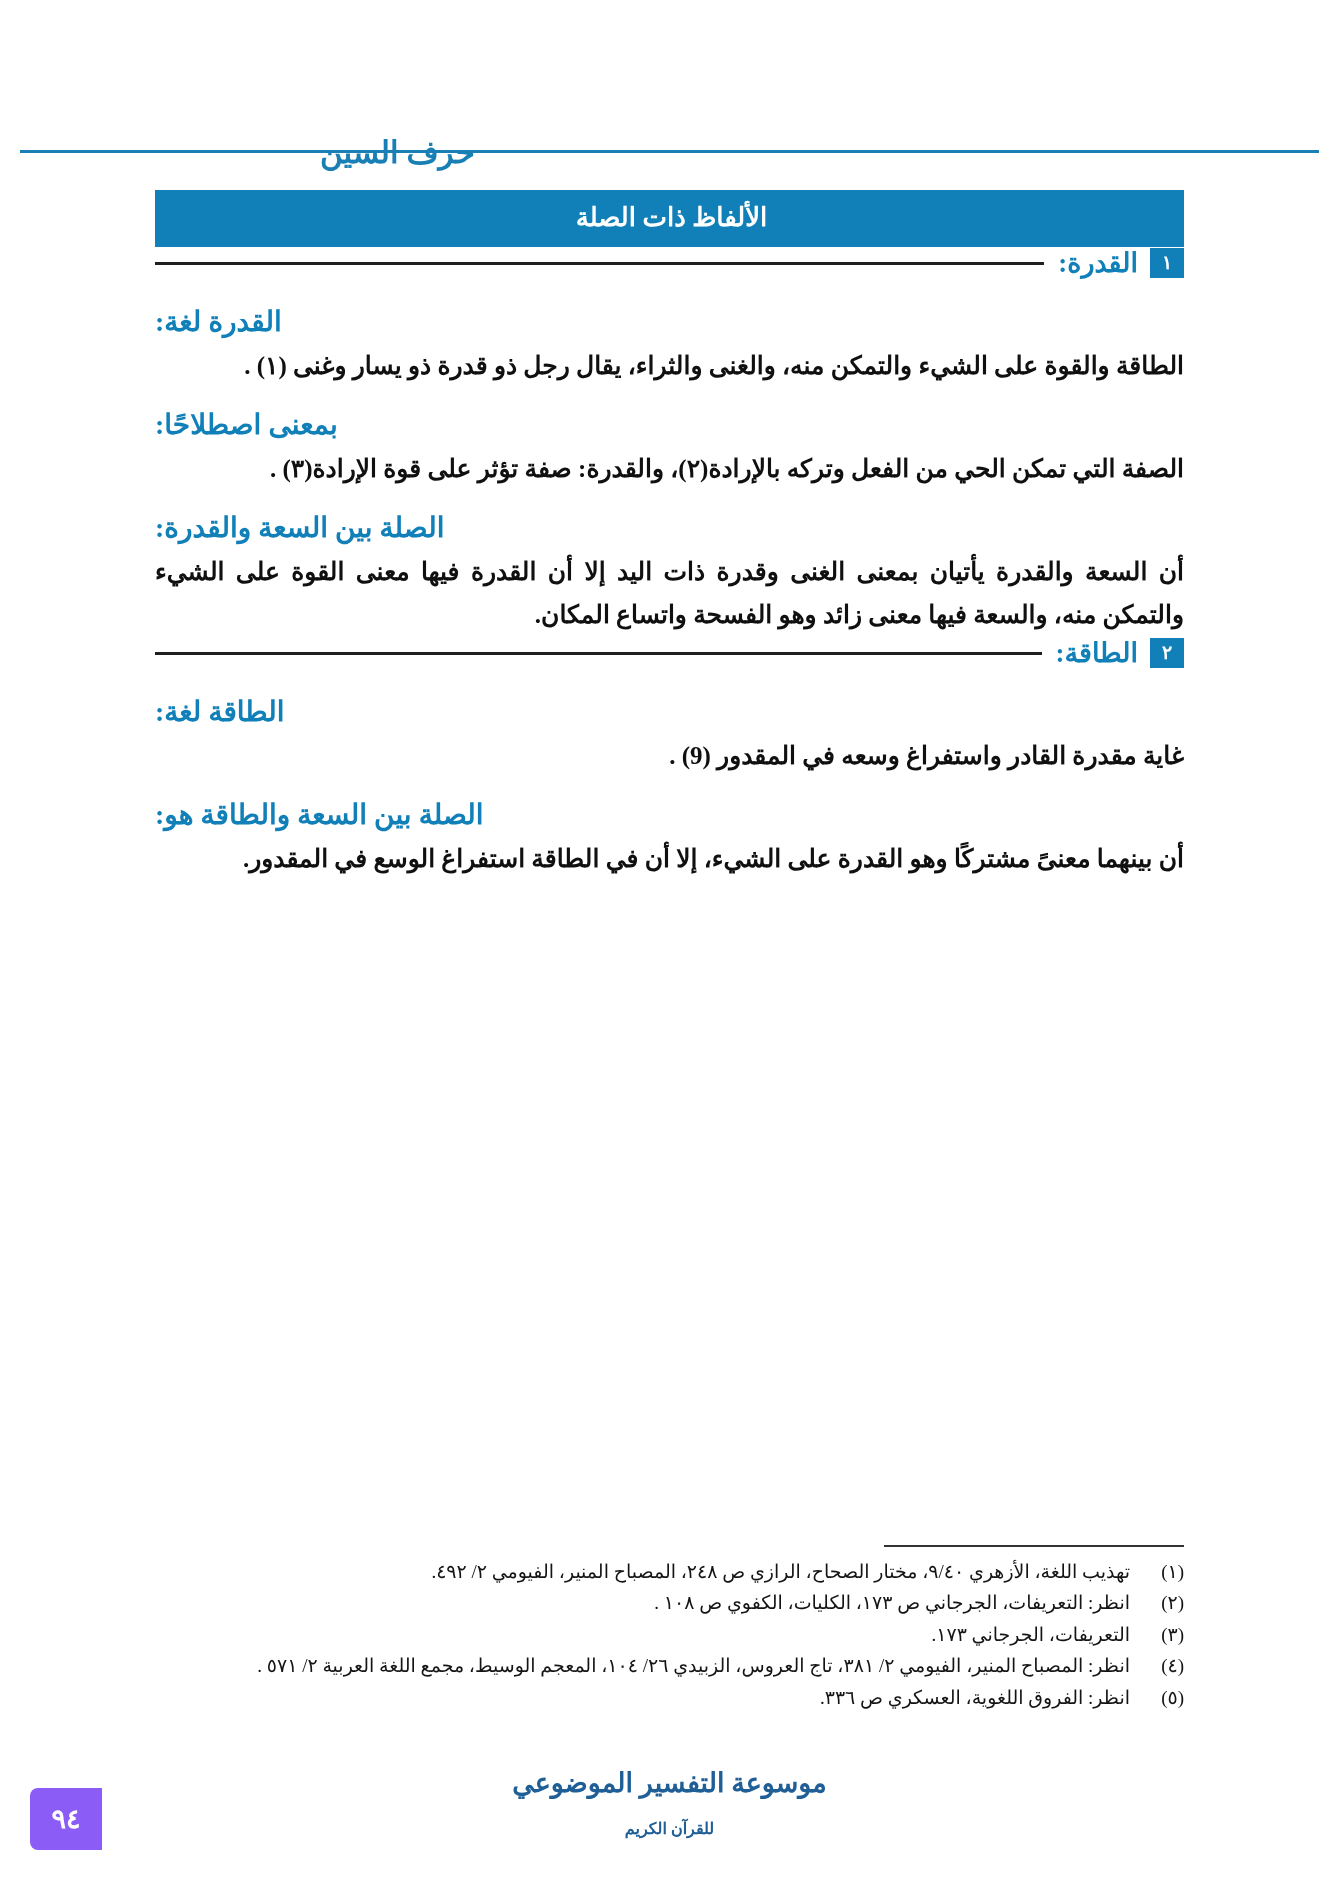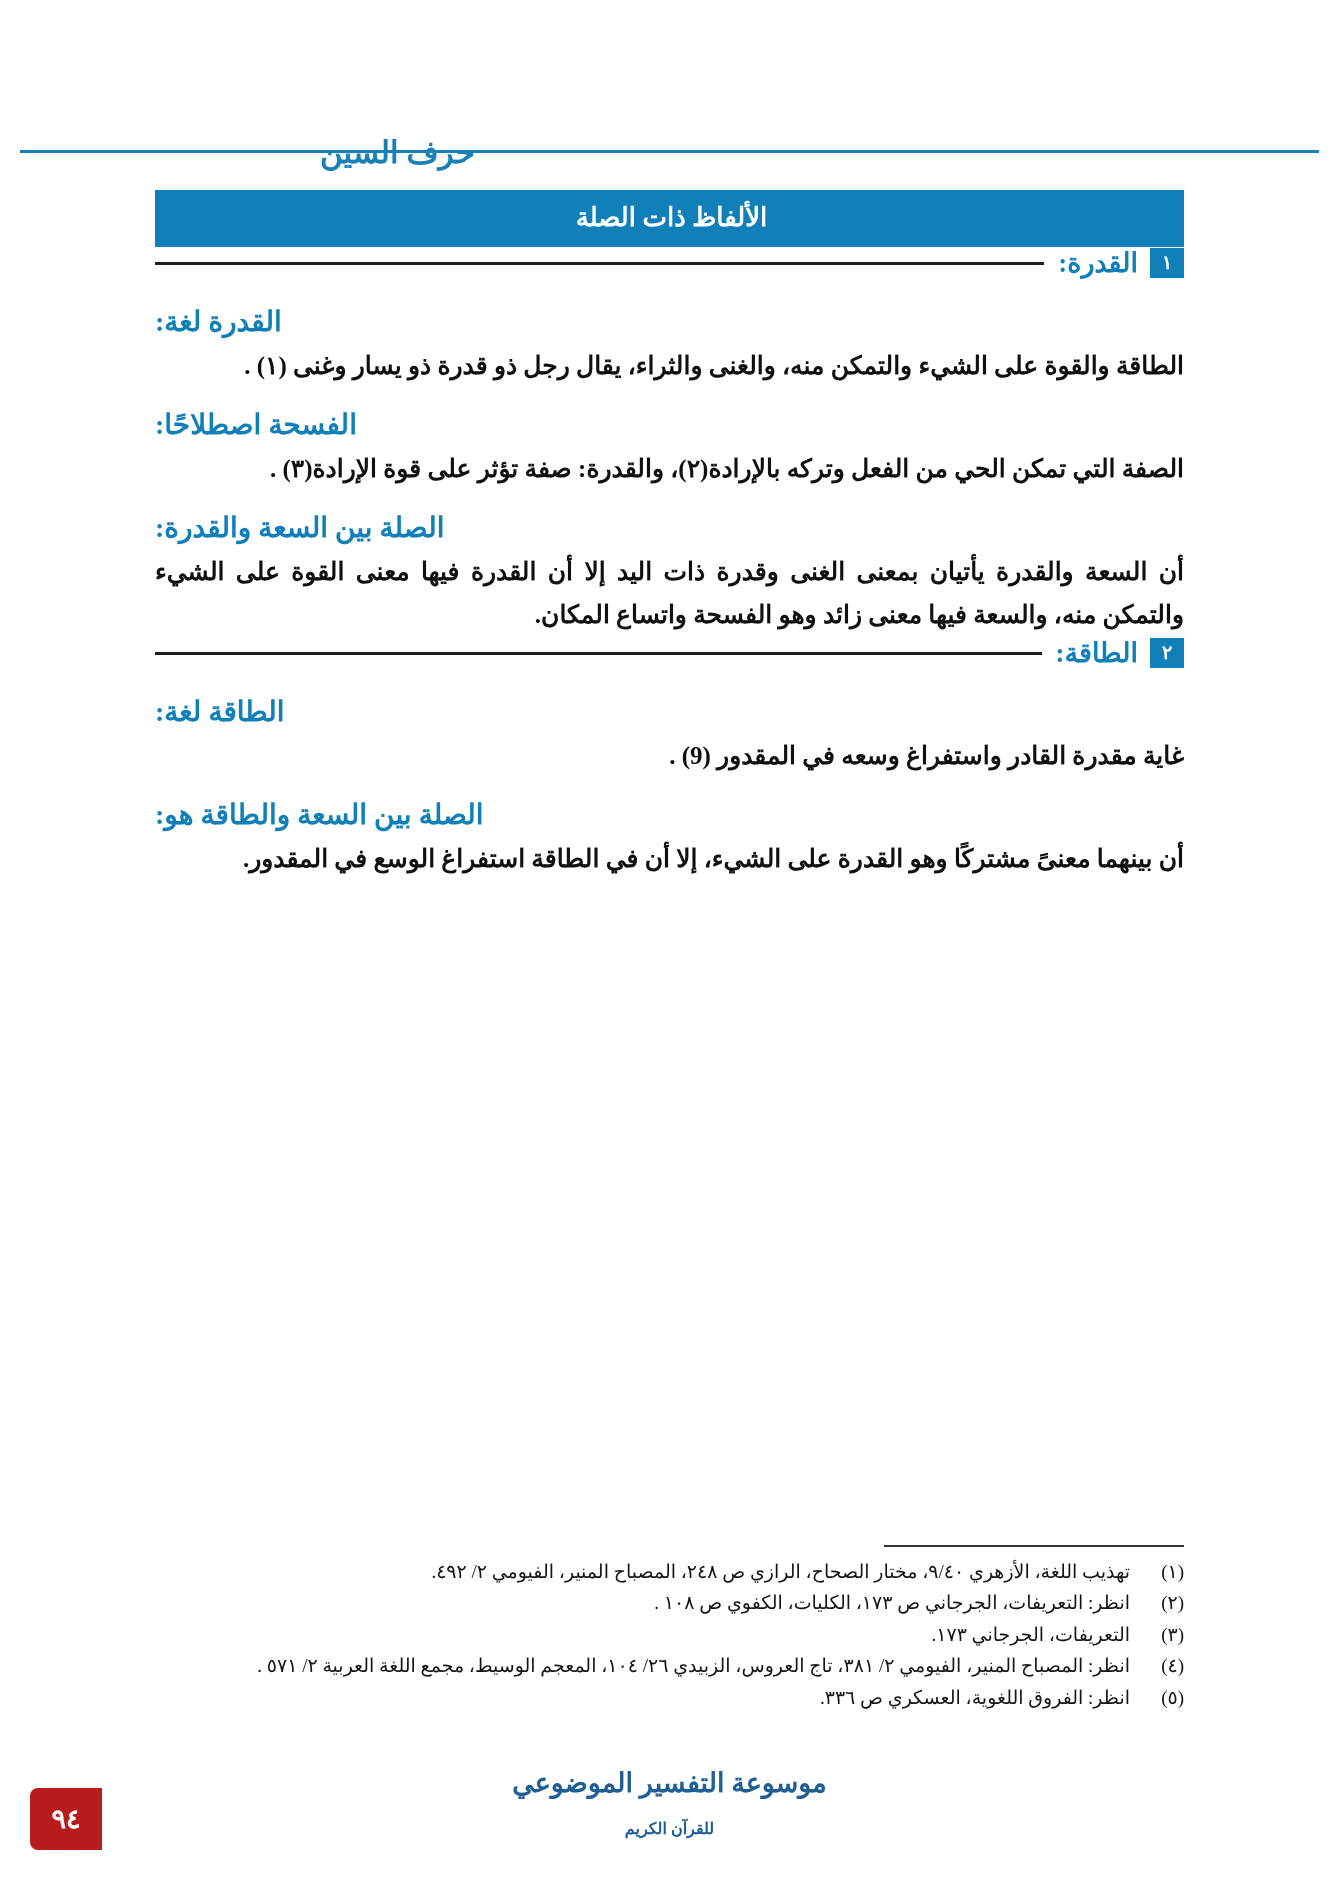--- a/index.html
+++ b/index.html
@@ -179,21 +179,21 @@
     display: block;
     margin-top: 20px;
     font-weight: bold;
   }
   .page-number {
     position: absolute;
     bottom: 40px;
     left: 30px;
     width: 72px;
     height: 62px;
-    background: #b91c1c;
+    background: #8b5cf6;
     color: #ffffff;
     border-radius: 8px 0 0 8px;
     font-size: 27px;
     font-weight: bold;
     display: flex;
     align-items: center;
     justify-content: center;
   }
 </style>
 </head>
@@ -212,21 +212,21 @@
 
     <div class="entry-head">
       <span class="entry-rule"></span>
       <span class="entry-title">القدرة:</span>
       <span class="num-box">١</span>
     </div>
 
     <div class="sub-head">القدرة لغة:</div>
     <p class="body">الطاقة والقوة على الشيء والتمكن منه، والغنى والثراء، يقال رجل ذو قدرة ذو يسار وغنى (١) .</p>
 
-    <div class="sub-head tight">الفسحة اصطلاحًا:</div>
+    <div class="sub-head tight">بمعنى اصطلاحًا:</div>
     <p class="body">الصفة التي تمكن الحي من الفعل وتركه بالإرادة(٢)، والقدرة: صفة تؤثر على قوة الإرادة(٣) .</p>
 
     <div class="sub-head tight">الصلة بين السعة والقدرة:</div>
     <p class="body">أن السعة والقدرة يأتيان بمعنى الغنى وقدرة ذات اليد إلا أن القدرة فيها معنى القوة على الشيء والتمكن منه، والسعة فيها معنى زائد وهو الفسحة واتساع المكان.</p>
 
     <div class="entry-head">
       <span class="entry-rule"></span>
       <span class="entry-title">الطاقة:</span>
       <span class="num-box">٢</span>
     </div>

